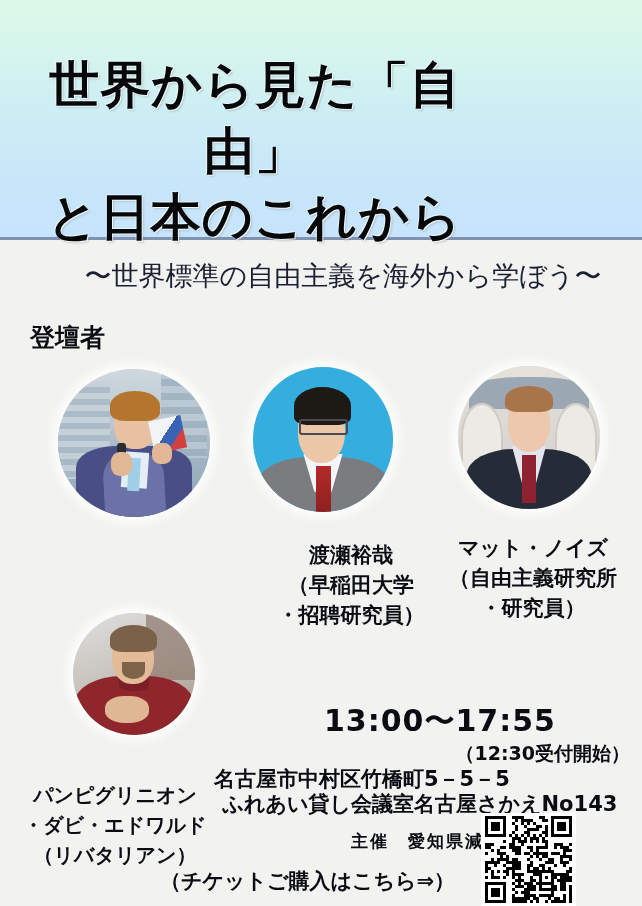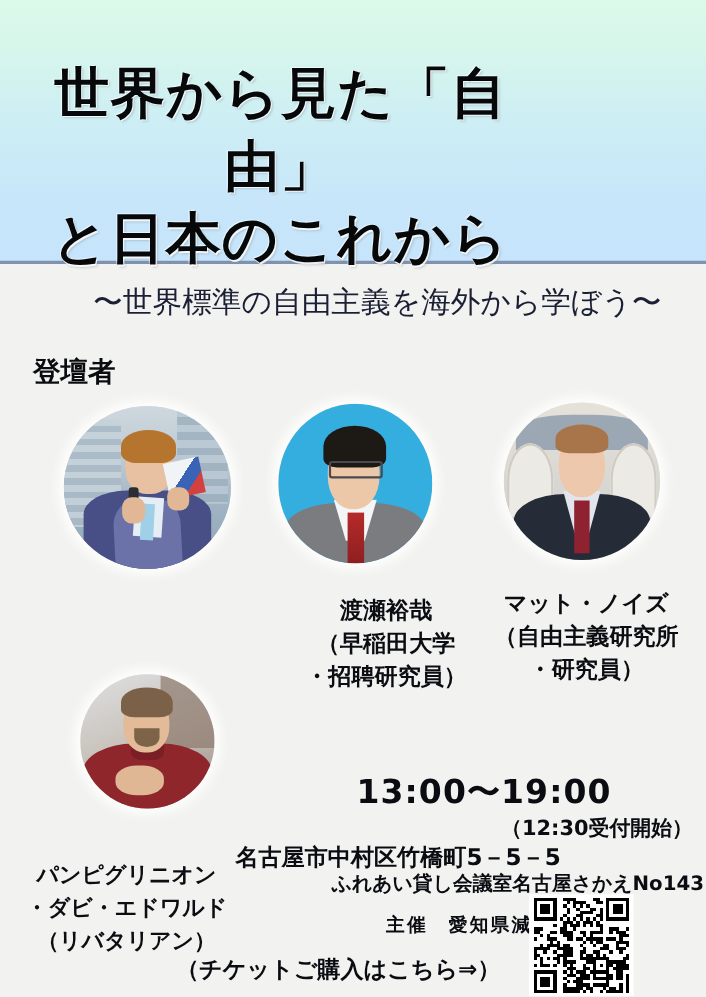--- a/index.html
+++ b/index.html
@@ -168,21 +168,21 @@
   .detail{
     position:absolute;
     font-family:"DejaVu Sans","Liberation Sans",sans-serif;
     font-weight:700;
     color:#0a0c11;
   }
   #event-date{left:210px;top:650px;width:420px;text-align:center;font-size:33px;line-height:42px;letter-spacing:1px;}
   #event-time{left:250px;top:702px;width:380px;text-align:center;font-size:30px;line-height:38px;letter-spacing:1px;}
   #event-reception{left:300px;top:740px;width:330px;text-align:right;font-size:19px;line-height:26px;}
   #venue-address{left:214px;top:765px;width:420px;text-align:left;font-size:21px;line-height:28px;}
-  #venue-name{left:200px;top:790px;width:440px;text-align:right;font-size:18px;line-height:28px;}
+  #venue-name{left:200px;top:790px;width:440px;text-align:center;font-size:21px;line-height:28px;}
   #organizer{left:222px;top:826px;width:300px;text-align:right;font-size:17px;line-height:30px;letter-spacing:2px;}
   #ticket-note{left:160px;top:866px;width:330px;text-align:left;font-size:21px;line-height:30px;}
 
   
   #qr-code{position:absolute;left:481px;top:813px;width:95px;height:93px;background:#ffffff;padding:3px;box-sizing:border-box;}
   #qr-code svg{display:block;width:100%;height:100%;}
 </style>
 </head>
 <body>
 
@@ -249,21 +249,21 @@
   <div class="caption" id="cap-2">渡瀬裕哉
 （早稲田大学
 ・招聘研究員）</div>
   <div class="caption" id="cap-3">マット・ノイズ
 （自由主義研究所
 ・研究員）</div>
   <div class="caption" id="cap-4">パンピグリニオン
 ・ダビ・エドワルド
 （リバタリアン）</div>
 
-  <div class="detail" id="event-time">13:00〜19:00</div>
+  <div class="detail" id="event-time">13:00〜17:55</div>
   <div class="detail" id="event-reception">（12:30受付開始）</div>
   <div class="detail" id="venue-address">名古屋市中村区竹橋町5－5－5</div>
   <div class="detail" id="venue-name">ふれあい貸し会議室名古屋さかえNo143</div>
   <div class="detail" id="organizer">主催　愛知県減税会</div>
   <div class="detail" id="ticket-note">（チケットご購入はこちら⇒）</div>
 
   <div id="qr-code">
     <svg viewBox="0 0 29 29" shape-rendering="crispEdges">
       <rect width="29" height="29" fill="#ffffff"></rect>
       <g fill="#000000" id="qr-cells">

